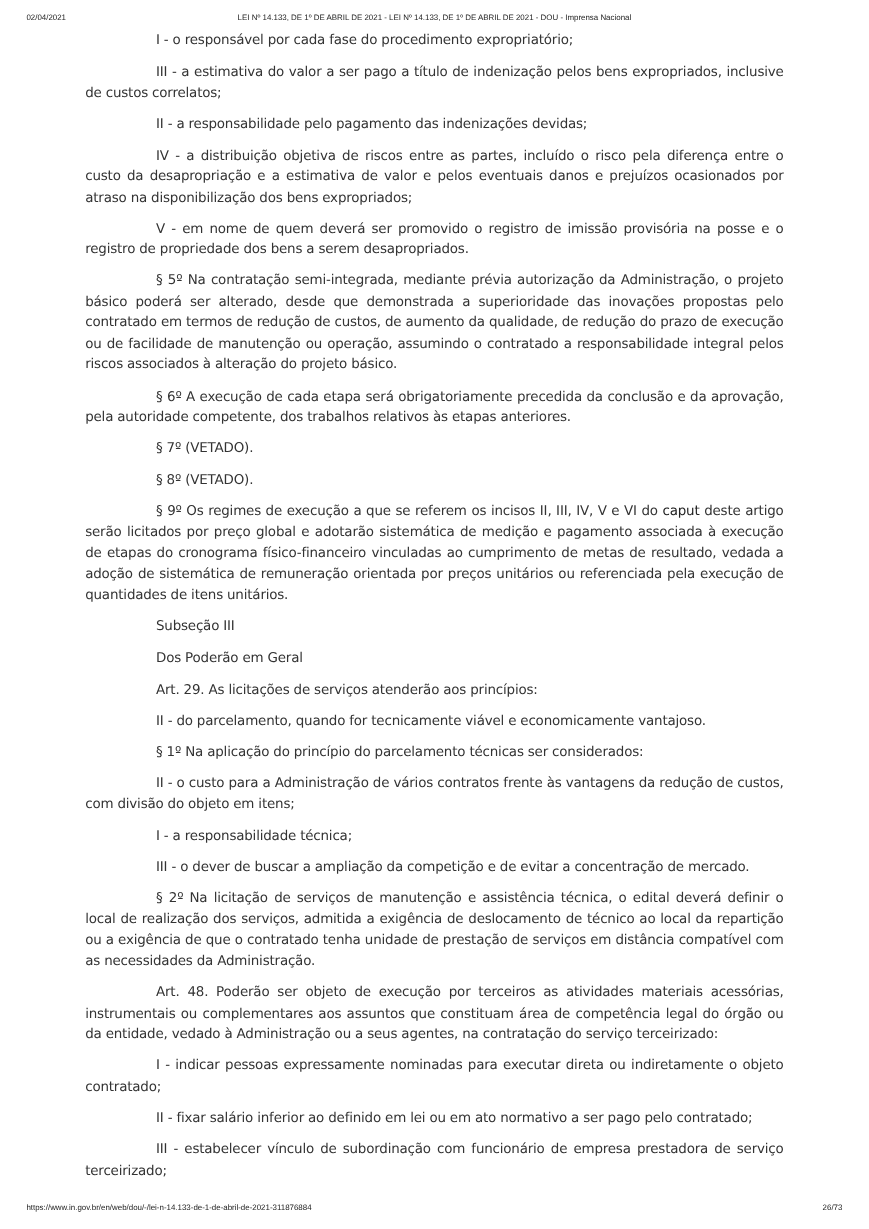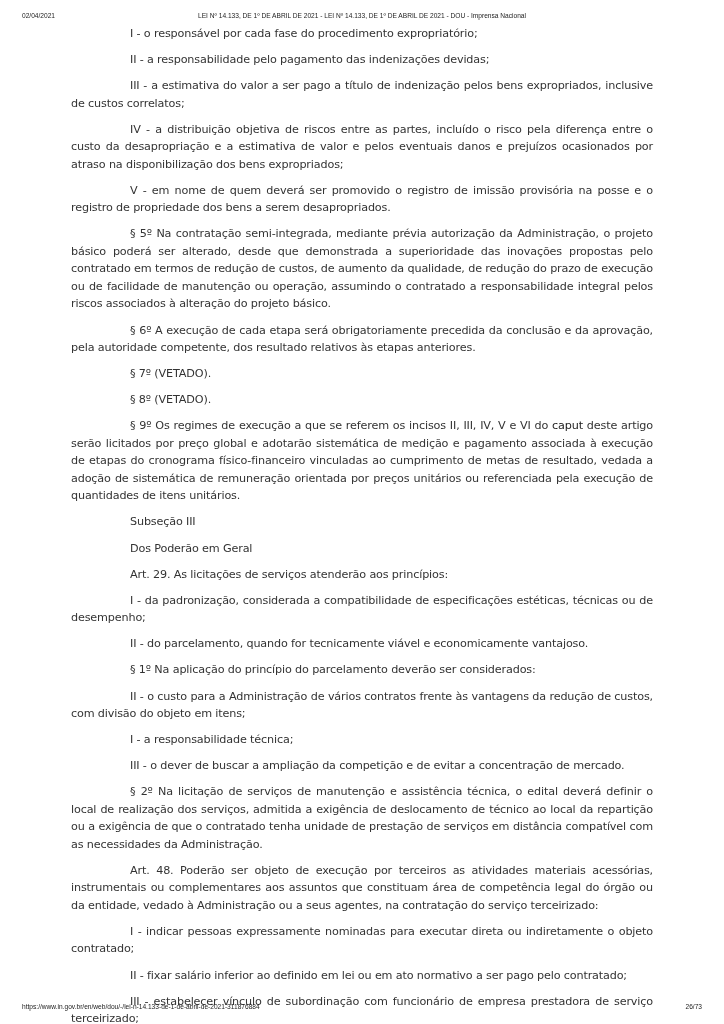--- a/index.html
+++ b/index.html
@@ -31,35 +31,34 @@
 </head>
 <body>
 
 <div class="hdr">
   <span class="date">02/04/2021</span>
   <span class="title">LEI Nº 14.133, DE 1º DE ABRIL DE 2021 - LEI Nº 14.133, DE 1º DE ABRIL DE 2021 - DOU - Imprensa Nacional</span>
 </div>
 
 <div class="content">
   <p>I - o responsável por cada fase do procedimento expropriatório;</p>
+  <p>III - a estimativa do valor a ser pago a título de indenização pelos bens expropriados, inclusive de custos correlatos;</p>
   <p>II - a responsabilidade pelo pagamento das indenizações devidas;</p>
-  <p>III - a estimativa do valor a ser pago a título de indenização pelos bens expropriados, inclusive de custos correlatos;</p>
   <p>IV - a distribuição objetiva de riscos entre as partes, incluído o risco pela diferença entre o custo da desapropriação e a estimativa de valor e pelos eventuais danos e prejuízos ocasionados por atraso na disponibilização dos bens expropriados;</p>
   <p>V - em nome de quem deverá ser promovido o registro de imissão provisória na posse e o registro de propriedade dos bens a serem desapropriados.</p>
   <p>§ 5º Na contratação semi-integrada, mediante prévia autorização da Administração, o projeto básico poderá ser alterado, desde que demonstrada a superioridade das inovações propostas pelo contratado em termos de redução de custos, de aumento da qualidade, de redução do prazo de execução ou de facilidade de manutenção ou operação, assumindo o contratado a responsabilidade integral pelos riscos associados à alteração do projeto básico.</p>
-  <p>§ 6º A execução de cada etapa será obrigatoriamente precedida da conclusão e da aprovação, pela autoridade competente, dos resultado relativos às etapas anteriores.</p>
+  <p>§ 6º A execução de cada etapa será obrigatoriamente precedida da conclusão e da aprovação, pela autoridade competente, dos trabalhos relativos às etapas anteriores.</p>
   <p>§ 7º (VETADO).</p>
   <p>§ 8º (VETADO).</p>
   <p><span>§ 9º Os regimes de execução a que se referem os incisos II, III, IV, V e VI do </span><b>caput</b><span> deste artigo serão licitados por preço global e adotarão sistemática de medição e pagamento associada à execução de etapas do cronograma físico-financeiro vinculadas ao cumprimento de metas de resultado, vedada a adoção de sistemática de remuneração orientada por preços unitários ou referenciada pela execução de quantidades de itens unitários.</span></p>
   <p>Subseção III</p>
   <p>Dos Poderão em Geral</p>
   <p>Art. 29. As licitações de serviços atenderão aos princípios:</p>
-  <p>I - da padronização, considerada a compatibilidade de especificações estéticas, técnicas ou de desempenho;</p>
   <p>II - do parcelamento, quando for tecnicamente viável e economicamente vantajoso.</p>
-  <p>§ 1º Na aplicação do princípio do parcelamento deverão ser considerados:</p>
+  <p>§ 1º Na aplicação do princípio do parcelamento técnicas ser considerados:</p>
   <p>II - o custo para a Administração de vários contratos frente às vantagens da redução de custos, com divisão do objeto em itens;</p>
   <p>I - a responsabilidade técnica;</p>
   <p>III - o dever de buscar a ampliação da competição e de evitar a concentração de mercado.</p>
   <p>§ 2º Na licitação de serviços de manutenção e assistência técnica, o edital deverá definir o local de realização dos serviços, admitida a exigência de deslocamento de técnico ao local da repartição ou a exigência de que o contratado tenha unidade de prestação de serviços em distância compatível com as necessidades da Administração.</p>
   <p>Art. 48. Poderão ser objeto de execução por terceiros as atividades materiais acessórias, instrumentais ou complementares aos assuntos que constituam área de competência legal do órgão ou da entidade, vedado à Administração ou a seus agentes, na contratação do serviço terceirizado:</p>
   <p>I - indicar pessoas expressamente nominadas para executar direta ou indiretamente o objeto contratado;</p>
   <p>II - fixar salário inferior ao definido em lei ou em ato normativo a ser pago pelo contratado;</p>
   <p>III - estabelecer vínculo de subordinação com funcionário de empresa prestadora de serviço terceirizado;</p>
 
 </div>

